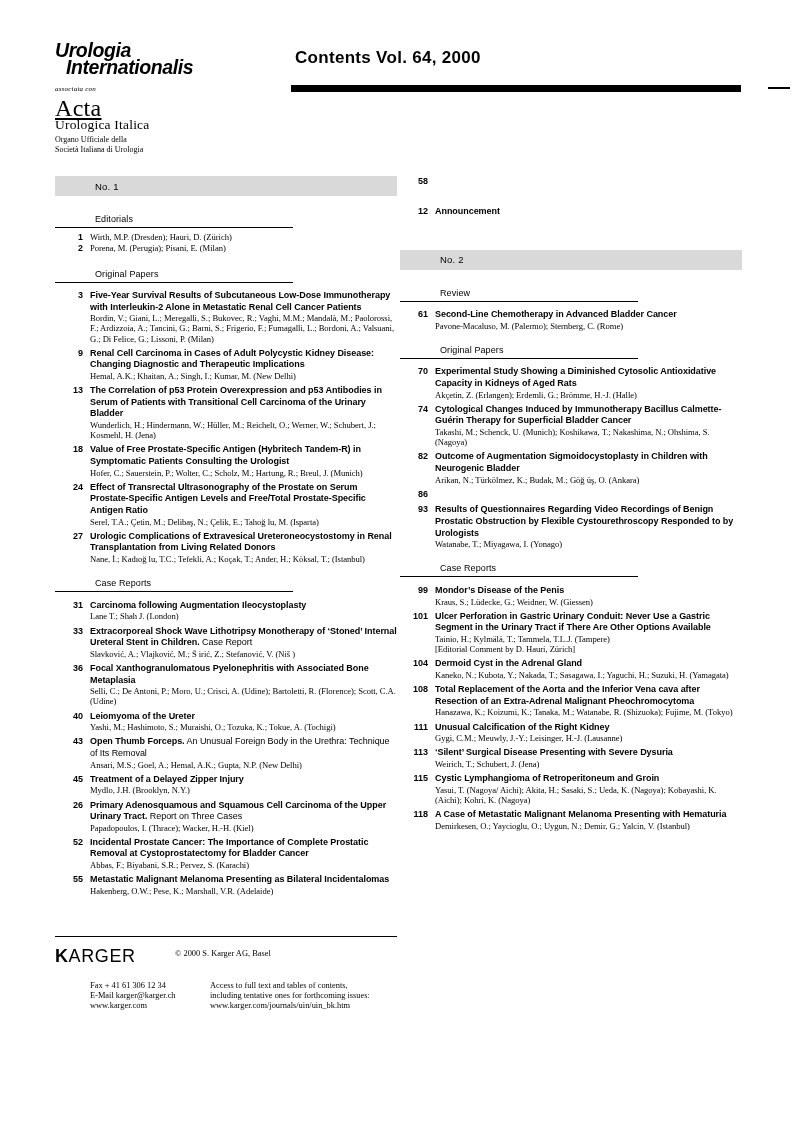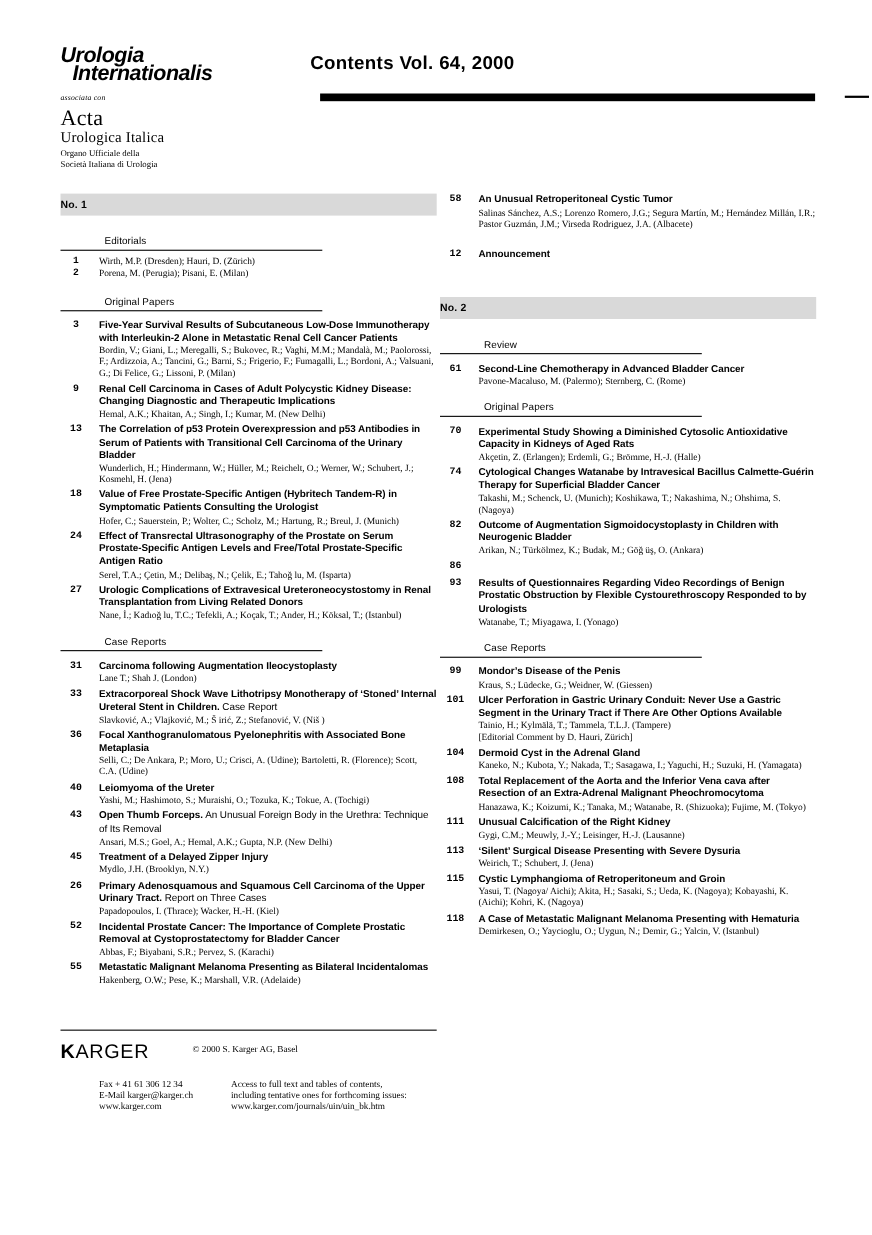--- a/index.html
+++ b/index.html
@@ -22,34 +22,34 @@
     color:#000;
   }
   .logo-urol .l2{display:block;padding-left:11px;}
   .assoc{
     font-family:"Liberation Serif", serif;
     font-style:italic;font-size:7px;
     margin-top:9px;color:#000;letter-spacing:0.2px;
   }
   .logo-acta{
     font-family:"Liberation Serif", serif;
-    font-size:20px;line-height:19px;margin-top:6px;letter-spacing:0.3px;
+    font-size:24px;line-height:19px;margin-top:6px;letter-spacing:0.3px;text-decoration:underline;
   }
   .logo-urolit{
     font-family:"Liberation Serif", serif;
     font-size:13.5px;line-height:14px;letter-spacing:0.2px;
   }
   .organo{
     font-family:"Liberation Serif", serif;
     font-size:8px;line-height:9.5px;margin-top:3px;
   }
 
   
   .contents-title{
-    position:absolute;left:282px;top:48px;
+    position:absolute;left:295px;top:48px;
     font-family:"Liberation Sans", sans-serif;
     font-weight:bold;font-size:17px;letter-spacing:0.3px;color:#000;
   }
   .title-rule{
     position:absolute;left:291px;top:85px;width:450px;height:7px;background:#000;
   }
   .crop-mark{position:absolute;left:768px;top:87px;width:22px;height:1.6px;background:#000;}
 
   
   .col{position:absolute;top:176px;width:342px;}
@@ -57,38 +57,38 @@
   .col-right{left:400px;}
 
   
   .issue-bar{
     height:20px;background:#d9d9d9;
     display:flex;align-items:center;
     margin-bottom:18px;
   }
   .issue-bar span{
     font-family:"Liberation Sans", sans-serif;
-    font-weight:bold;font-size:9.5px;
-    color:#000;letter-spacing:0.2px;
+    font-weight:normal;font-size:9.5px;
+    padding-left:40px;color:#000;letter-spacing:0.2px;
   }
 
   
   .section{margin-top:14px;}
   .section-label{
     font-family:"Liberation Sans", sans-serif;
     font-size:9px;color:#000;padding-left:40px;
     padding-bottom:3px;letter-spacing:0.1px;
   }
   .section-rule{border-top:1.1px solid #000;width:238px;margin-bottom:4px;}
 
   
   .entry{display:flex;margin-bottom:0.5px;padding-top:3.5px;}
   .entry .pg{
-    width:28px;min-width:28px;text-align:center;
-    font-family:Liberation Mono, monospace;
+    width:28px;min-width:28px;text-align:right;
+    font-family:Liberation Sans, sans-serif;
     font-weight:bold;font-size:9px;
     padding-right:7px;line-height:11.6px;color:#000;
   }
   .entry .body{flex:1;}
   .entry .ttl{
     font-family:"Liberation Sans", sans-serif;
     font-weight:bold;font-size:9px;line-height:11.6px;
     color:#000;letter-spacing:-0.05px;
   }
   .entry .ttl .sub{font-weight:normal;}
@@ -242,21 +242,21 @@
       <div class="pg">33</div>
       <div class="body">
         <div class="ttl"><span>Extracorporeal Shock Wave Lithotripsy Monotherapy of ‘Stoned’ Internal Ureteral Stent in Children.</span><span class="sub"> Case Report</span></div>
         <div class="auth">Slavković, A.; Vlajković, M.; Š irić, Z.; Stefanović, V. (Niš )</div>
       </div>
     </div>
     <div class="entry">
       <div class="pg">36</div>
       <div class="body">
         <div class="ttl">Focal Xanthogranulomatous Pyelonephritis with Associated Bone Metaplasia</div>
-        <div class="auth">Selli, C.; De Ankara, P.; Moro, U.; Crisci, A. (Udine); Bartoletti, R. (Florence); Scott, C.A. (Udine)</div>
+        <div class="auth">Selli, C.; De Antoni, P.; Moro, U.; Crisci, A. (Udine); Bartoletti, R. (Florence); Scott, C.A. (Udine)</div>
       </div>
     </div>
     <div class="entry">
       <div class="pg">40</div>
       <div class="body">
         <div class="ttl">Leiomyoma of the Ureter</div>
         <div class="auth">Yashi, M.; Hashimoto, S.; Muraishi, O.; Tozuka, K.; Tokue, A. (Tochigi)</div>
       </div>
     </div>
     <div class="entry">
@@ -293,24 +293,20 @@
         <div class="ttl">Metastatic Malignant Melanoma Presenting as Bilateral Incidentalomas</div>
         <div class="auth">Hakenberg, O.W.; Pese, K.; Marshall, V.R. (Adelaide)</div>
       </div>
     </div>
   </div>
 
   <div class="col col-right">
 
     <div class="entry" style="padding-top:0;">
       <div class="pg">58</div>
-      <div class="body">
-        <div class="ttl">An Unusual Retroperitoneal Cystic Tumor</div>
-        <div class="auth">Salinas Sánchez, A.S.; Lorenzo Romero, J.G.; Segura Martín, M.; Hernández Millán, I.R.; Pastor Guzmán, J.M.; Virseda Rodriguez, J.A. (Albacete)</div>
-      </div>
     </div>
 
     <div class="gap"></div>
 
     <div class="entry">
       <div class="pg">12</div>
       <div class="body">
         <div class="ttl">Announcement</div>
       </div>
     </div>
@@ -342,21 +338,21 @@
     <div class="entry">
       <div class="pg">70</div>
       <div class="body">
         <div class="ttl">Experimental Study Showing a Diminished Cytosolic Antioxidative Capacity in Kidneys of Aged Rats</div>
         <div class="auth">Akçetin, Z. (Erlangen); Erdemli, G.; Brömme, H.-J. (Halle)</div>
       </div>
     </div>
     <div class="entry">
       <div class="pg">74</div>
       <div class="body">
-        <div class="ttl">Cytological Changes Watanabe by Intravesical Bacillus Calmette-Guérin Therapy for Superficial Bladder Cancer</div>
+        <div class="ttl">Cytological Changes Induced by Immunotherapy Bacillus Calmette-Guérin Therapy for Superficial Bladder Cancer</div>
         <div class="auth">Takashi, M.; Schenck, U. (Munich); Koshikawa, T.; Nakashima, N.; Ohshima, S. (Nagoya)</div>
       </div>
     </div>
     <div class="entry">
       <div class="pg">82</div>
       <div class="body">
         <div class="ttl">Outcome of Augmentation Sigmoidocystoplasty in Children with Neurogenic Bladder</div>
         <div class="auth">Arikan, N.; Türkölmez, K.; Budak, M.; Göğ üş, O. (Ankara)</div>
       </div>
     </div>

